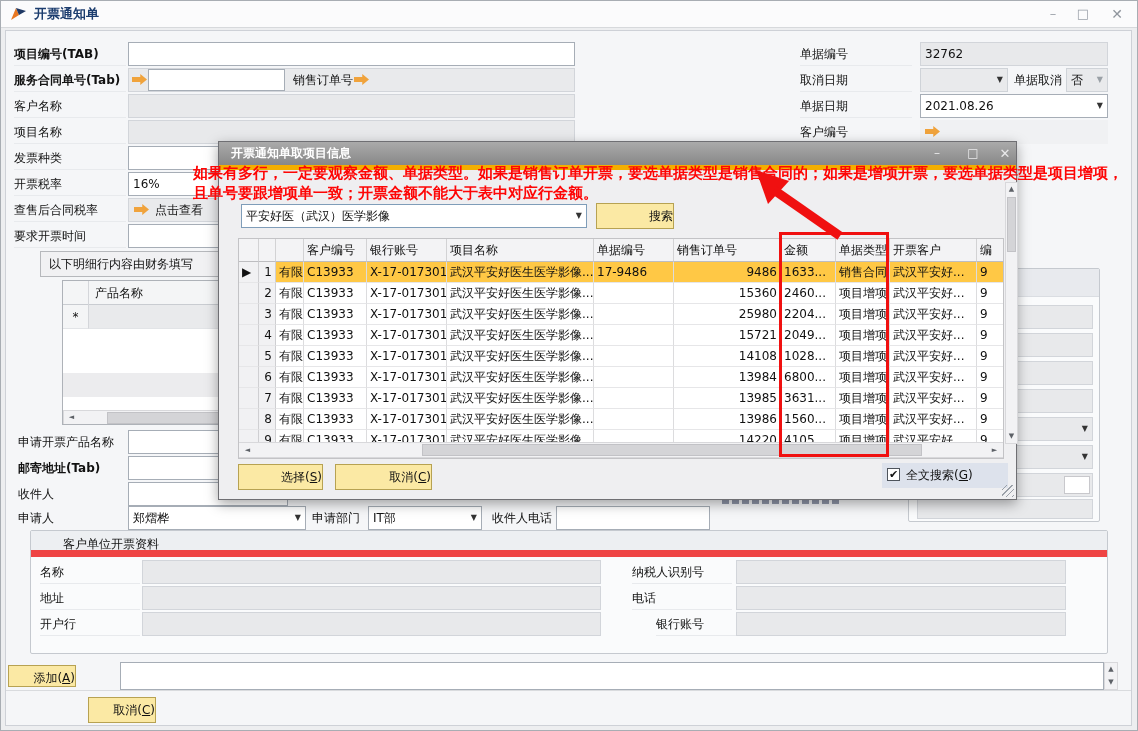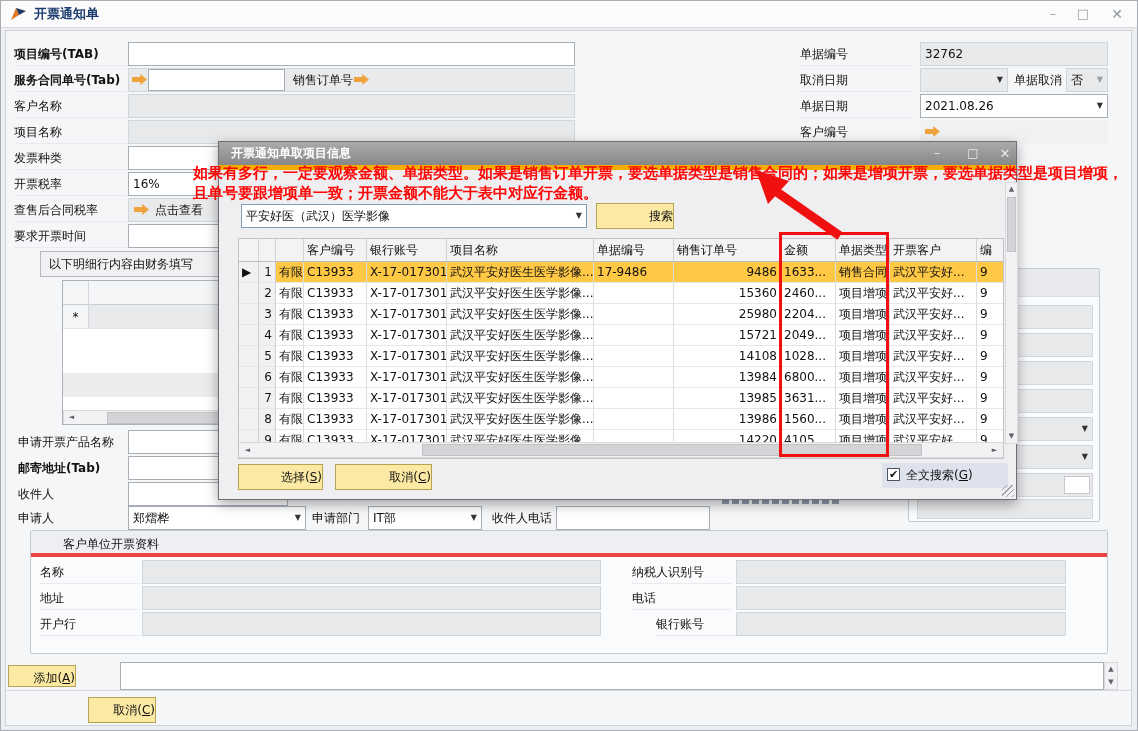--- a/index.html
+++ b/index.html
@@ -96,20 +96,21 @@
 <div class="abs lbl" style="left:155px;top:198px;width:80px">点击查看</div>
 
 <div class="abs lbl sep" style="left:14px;top:224px;width:112px">要求开票时间</div>
 <div class="abs inp" style="left:128px;top:224px;width:160px;height:24px"></div>
 
 <div class="abs" style="left:40px;top:251px;width:360px;height:26px;background:#f1f1f3;border:1px solid #b6b8bc;line-height:24px;padding-left:8px;overflow:hidden;white-space:nowrap">以下明细行内容由财务填写</div>
 
 <div class="abs" style="left:62px;top:280px;width:560px;height:145px;border:1px solid #aeb2b8;background:#fff;overflow:hidden">
   <div class="abs" style="left:0;top:0;width:100%;height:24px;background:#f4f5f6;border-bottom:1px solid #c9ccd1">
     <div class="abs" style="left:0;top:0;width:26px;height:24px;border-right:1px solid #d4d6da"></div>
+    <span class="abs lbl" style="left:32px;top:0;width:200px">产品名称</span>
   </div>
   <div class="abs" style="left:0;top:24px;width:26px;height:24px;background:#f4f5f6;border-right:1px solid #d4d6da;border-bottom:1px solid #e2e4e7;text-align:center;line-height:24px">*</div>
   <div class="abs" style="left:26px;top:24px;width:534px;height:24px;background:#e9eaec;border-bottom:1px solid #e2e4e7"></div>
   <div class="abs" style="left:0;top:92px;width:100%;height:24px;background:#ececee"></div>
   <div class="abs scroll" style="left:0;top:129px;width:560px;height:16px">
     <div class="abs sarrow" style="left:0;top:0;width:15px;height:14px">◄</div>
     <div class="abs thumb" style="left:43px;top:1px;width:450px;height:12px"></div>
   </div>
 </div>
 
@@ -129,21 +130,21 @@
 </div>
 <div class="abs lbl" style="left:312px;top:506px;width:56px">申请部门</div>
 <div class="abs combo" style="left:368px;top:506px;width:114px;height:24px">
   <span>IT部</span>
   <span class="caret">▼</span>
 </div>
 <div class="abs lbl" style="left:492px;top:506px;width:64px">收件人电话</div>
 <div class="abs inp" style="left:556px;top:506px;width:154px;height:24px"></div>
 
 <div class="abs gbox" style="left:30px;top:530px;width:1078px;height:124px">
-  <div class="abs" style="left:0;top:0;width:100%;height:26px;background:#edeff2;border-bottom:4px solid #ef4444">
+  <div class="abs" style="left:0;top:0;width:100%;height:26px;background:#edeff2;border-bottom:7px solid #ef4444">
     <span class="abs" style="left:32px;top:0;line-height:26px">客户单位开票资料</span>
   </div>
 </div>
 <div class="abs lbl sep" style="left:40px;top:560px;width:100px">名称</div>
 <div class="abs ro" style="left:142px;top:560px;width:459px;height:24px"></div>
 <div class="abs lbl sep" style="left:632px;top:560px;width:100px">纳税人识别号</div>
 <div class="abs ro" style="left:736px;top:560px;width:330px;height:24px"></div>
 
 <div class="abs lbl sep" style="left:40px;top:586px;width:100px">地址</div>
 <div class="abs ro" style="left:142px;top:586px;width:459px;height:24px"></div>

